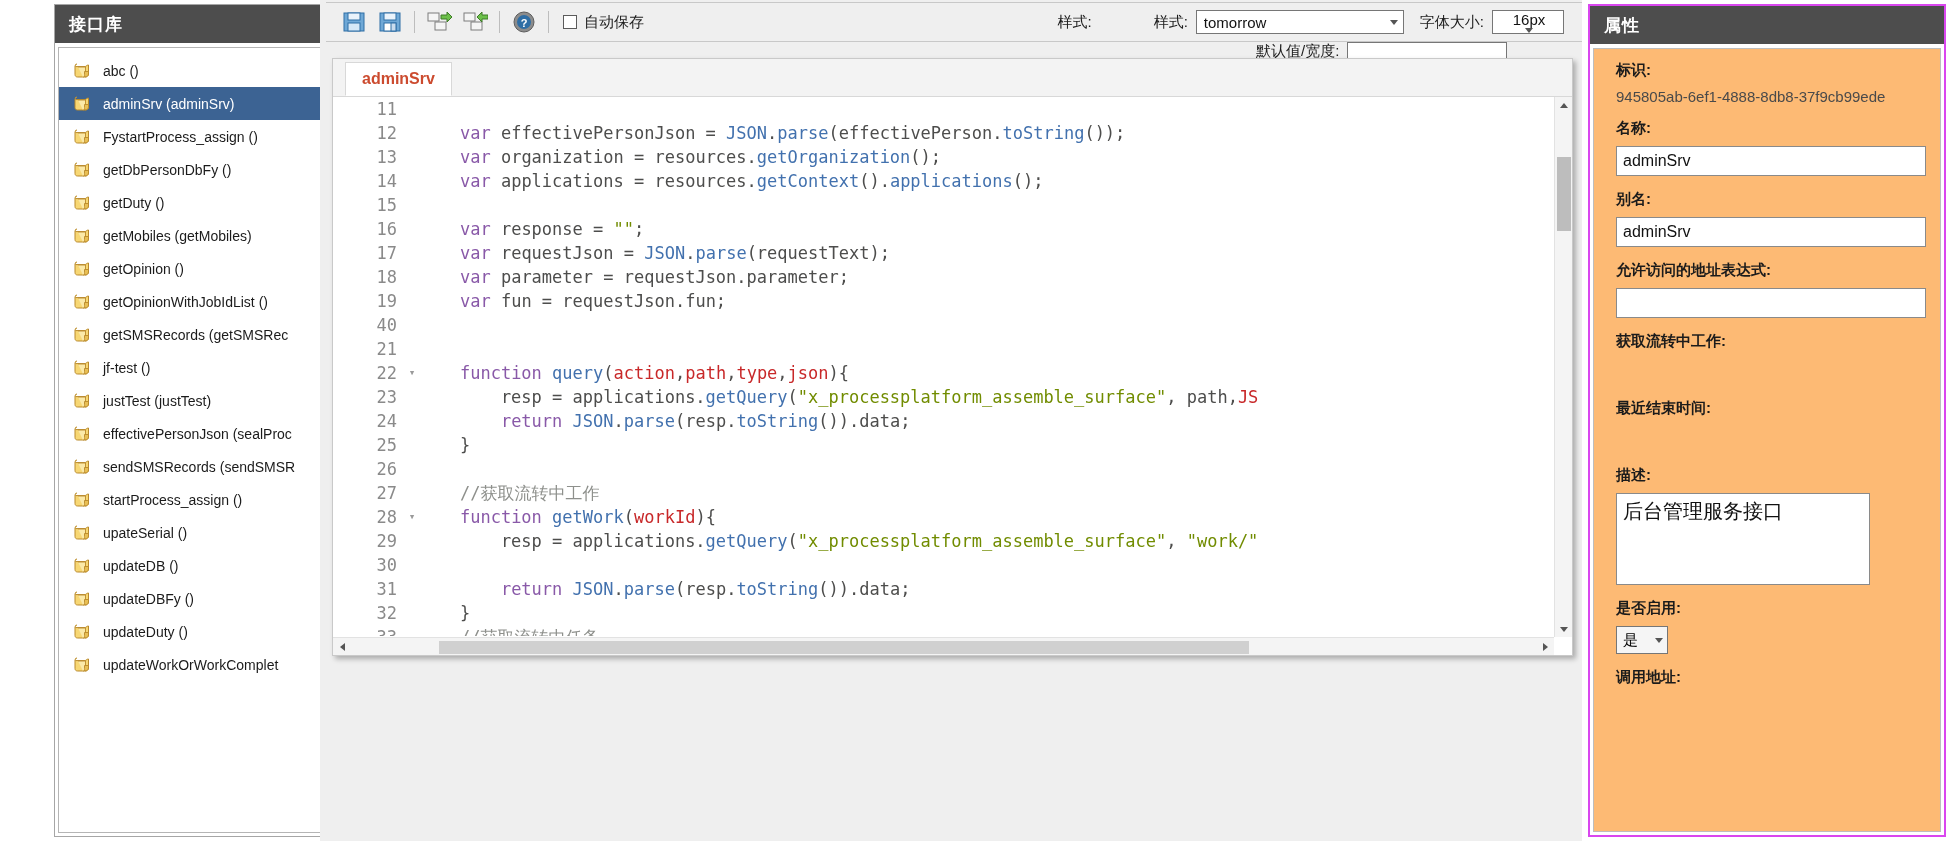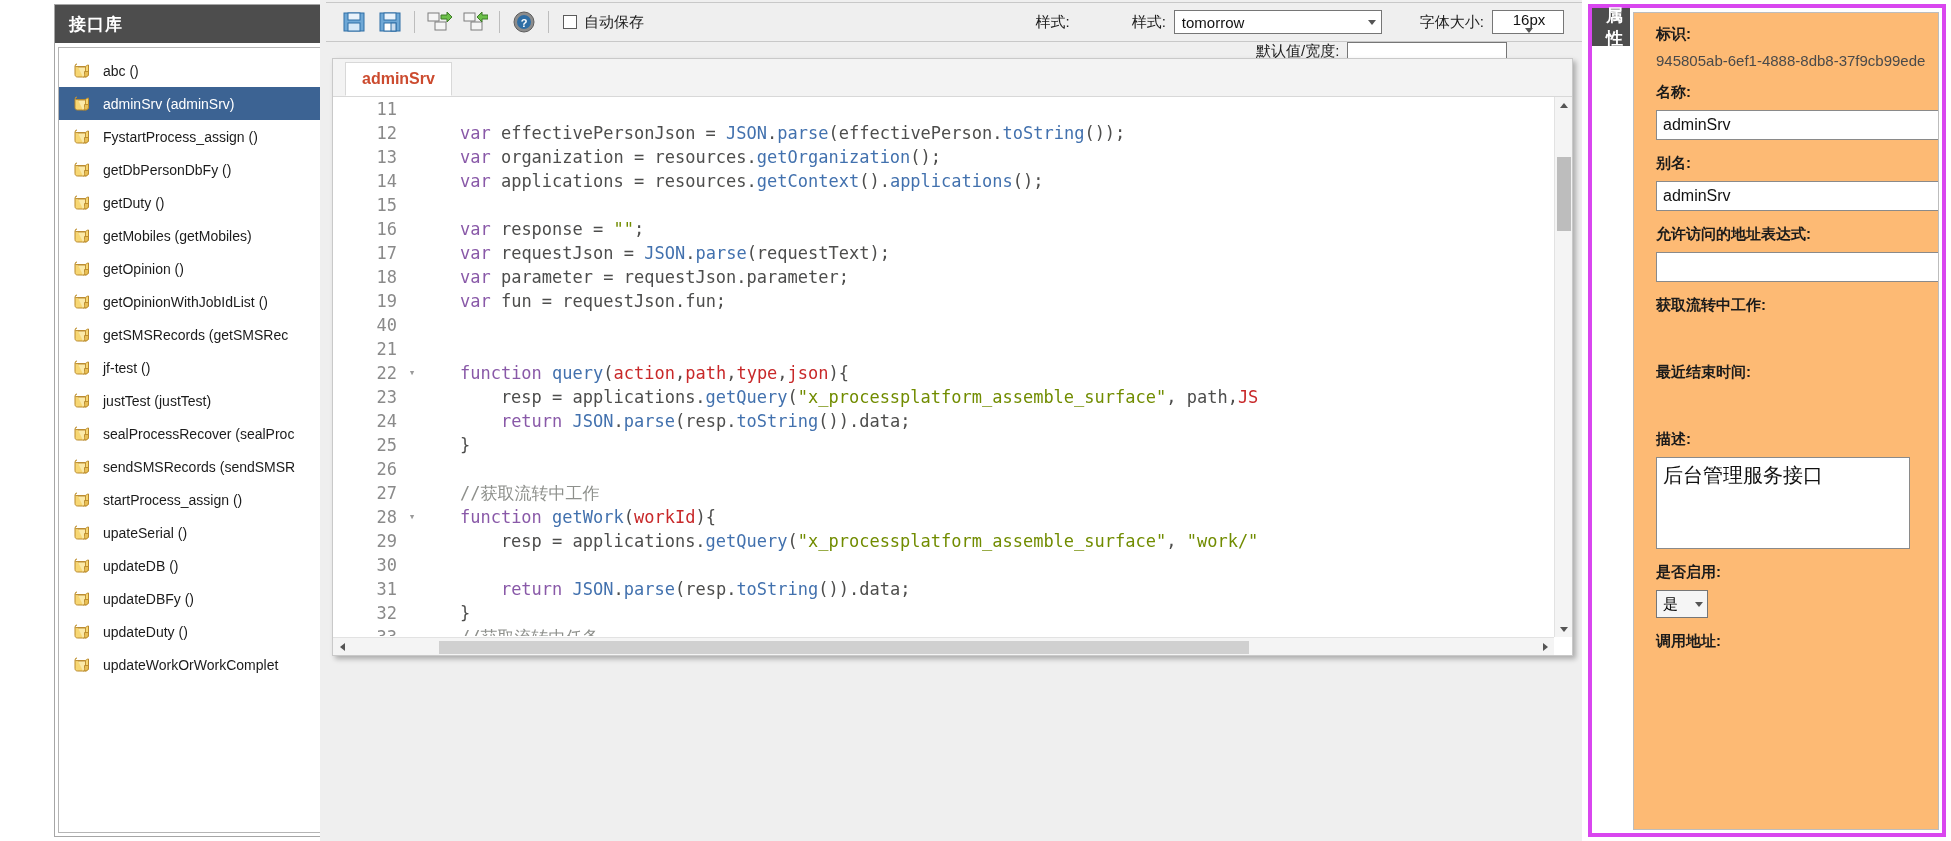--- a/index.html
+++ b/index.html
@@ -193,22 +193,22 @@
   .cmt { color: #8e908c; }
   .cls { color: #c82829; }
   .par { color: #c82829; }
   .pun { color: #4d4d4c; }
 
   
   .right-panel {
     position: absolute; left: 1588px; top: 4px;
     width: 358px; height: 833px;
     background: #ffffff;
-    border: 4px solid #d946ef;
-    display: flex; flex-direction: row;
+    border: 2px solid #d946ef;
+    display: flex; flex-direction: column;
   }
   .right-body {
     flex: 1 1 auto;
     margin: 4px 3px 3px 3px;
     border: 1px solid #bdbdbd;
     background: #fdba74;
     padding: 12px 0 0 22px;
     overflow: hidden;
   }
   .field { margin-bottom: 14px; }
@@ -358,21 +358,21 @@
             <span>justTest (justTest)</span>
           </div>
           <div class="tree-item">
             <span class="scroll-icon">
               <svg width="19" height="19" viewBox="0 0 19 19">
                 <path d="M4 3 C2 3 1.5 5 3 5.6 L12 5.6 C13 5.6 13.5 4 15.5 4 L15.5 13 C15.5 15 13.5 16 12 16 L4.5 16 C3 16 2 15 2 13.5 L2 5" fill="#f7d774" stroke="#b9892a" stroke-width="1"></path>
                 <path d="M5 6 L12.5 6 L12.5 13.5 C12.5 15 11.5 16 10 16" fill="#fbe9a8" stroke="#b9892a" stroke-width="0.9"></path>
                 <path d="M12 16 C14 16 15.5 14.8 15.5 13 L15.5 10.5 L11.5 10.5 L11.5 13.5 C11.5 15.2 12 16 12 16 Z" fill="#e8bf55" stroke="#b9892a" stroke-width="0.9"></path>
               </svg>
             </span>
-            <span>sealProcessRecover (sealProc</span>
+            <span>effectivePersonJson (sealProc</span>
           </div>
           <div class="tree-item">
             <span class="scroll-icon">
               <svg width="19" height="19" viewBox="0 0 19 19">
                 <path d="M4 3 C2 3 1.5 5 3 5.6 L12 5.6 C13 5.6 13.5 4 15.5 4 L15.5 13 C15.5 15 13.5 16 12 16 L4.5 16 C3 16 2 15 2 13.5 L2 5" fill="#f7d774" stroke="#b9892a" stroke-width="1"></path>
                 <path d="M5 6 L12.5 6 L12.5 13.5 C12.5 15 11.5 16 10 16" fill="#fbe9a8" stroke="#b9892a" stroke-width="0.9"></path>
                 <path d="M12 16 C14 16 15.5 14.8 15.5 13 L15.5 10.5 L11.5 10.5 L11.5 13.5 C11.5 15.2 12 16 12 16 Z" fill="#e8bf55" stroke="#b9892a" stroke-width="0.9"></path>
               </svg>
             </span>
             <span>sendSMSRecords (sendSMSR</span>
@@ -499,21 +499,21 @@
       <div class="tb-sep"></div>
       <div class="tb-check">
         <span class="cbox"></span>
         <span>自动保存</span>
       </div>
 
       <div style="flex:1 1 auto"></div>
 
       <span class="tb-label" style="margin-right:62px;">样式:</span>
       <span class="tb-label" style="margin-right:8px;">样式:</span>
-      <div class="sel" style="width:208px;margin-right:38px;">
+      <div class="sel" style="width:208px;margin-right:16px;">
         <span>tomorrow</span>
         <span class="tri down"></span>
       </div>
       <span class="tb-label" style="margin-right:8px;">字体大小:</span>
       <div class="sel" style="width:72px;margin-right:18px;flex-direction:column;">
         <span>16px</span>
         <span class="tri down"></span>
       </div>
     </div>
 

